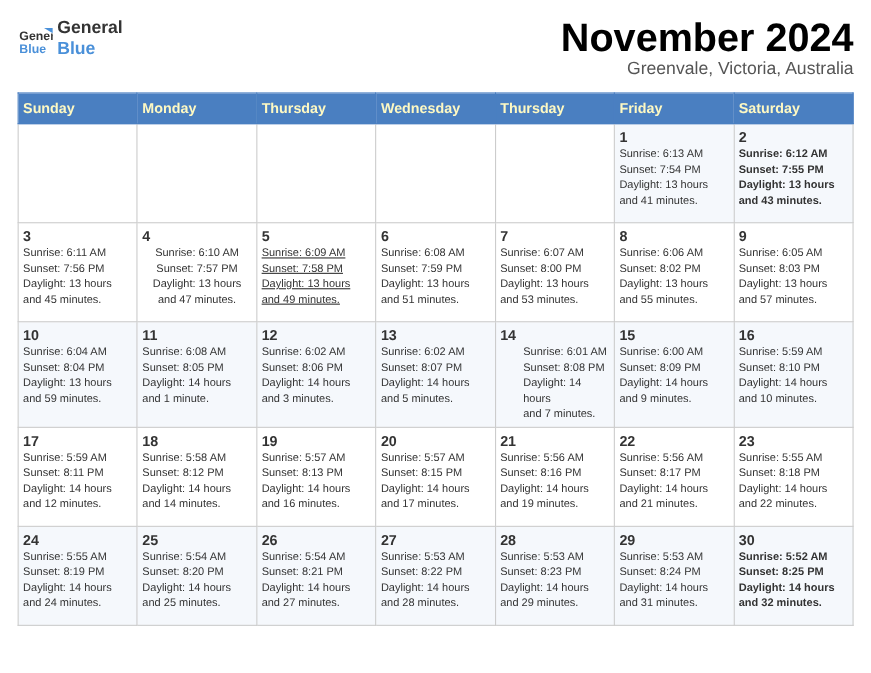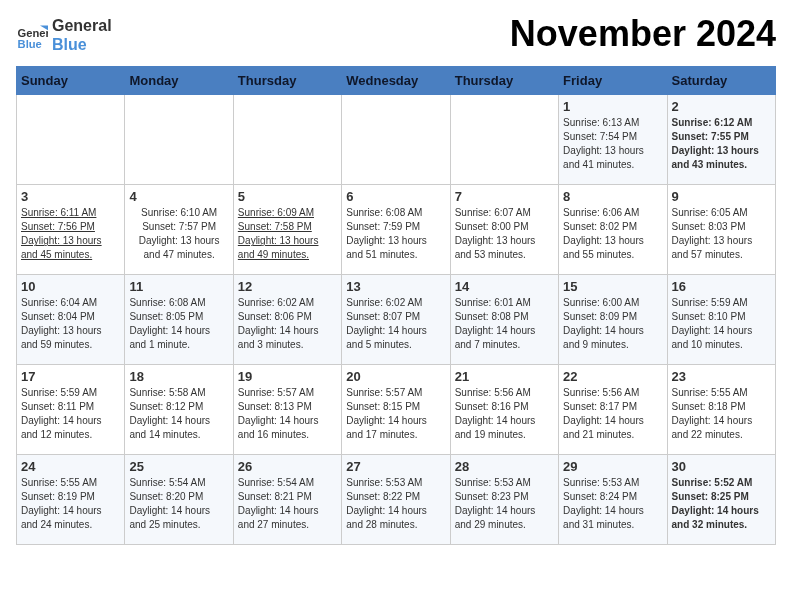--- a/index.html
+++ b/index.html
@@ -39,21 +39,21 @@
       color: #555;
       margin-top: 2px;
     }
     table {
       width: 100%;
       border-collapse: collapse;
       table-layout: fixed;
     }
     thead th {
       background-color: #4a7fc1;
-      color: #0f172a;
+      color: #fef9c3;
       font-size: 13px;
       font-weight: bold;
       padding: 6px 4px;
       text-align: left;
       border: 1px solid #4a7fc1;
     }
     tbody td {
       vertical-align: top;
       border: 1px solid #ccc;
       padding: 4px 4px;
@@ -90,20 +90,21 @@
       <text x="2" y="36" font-size="14" font-weight="bold" fill="#4a90d9">Blue</text>
       <polygon points="30,8 40,14 40,8" fill="#4a90d9"></polygon>
     </svg>
     <div style="display:flex;flex-direction:column;line-height:1.2;">
       <span style="font-size:16px;font-weight:bold;color:#333;">General</span>
       <span style="font-size:16px;font-weight:bold;color:#4a90d9;">Blue</span>
     </div>
   </div>
   <div class="title-area">
     <div class="month-title">November 2024</div>
+    <div class="location-title">Greenvale, Victoria, Australia</div>
   </div>
 </div>
 
 <table>
   <thead>
     <tr>
     <th>Sunday</th>
         <th>Monday</th>
         <th>Thursday</th>
         <th>Wednesday</th>
@@ -130,21 +131,21 @@
           <span class="day-num">2</span>
           <div class="day-info" style="white-space: pre-line; font-weight: bold;">Sunrise: 6:12 AM
 Sunset: 7:55 PM
 Daylight: 13 hours
 and 43 minutes.</div>
         </td>
       </tr>
       <tr>
         <td>
           <span class="day-num">3</span>
-          <div class="day-info" style="white-space: pre-line; text-decoration: underline;">Sunrise: 6:11 AM
+          <div class="day-info" style="white-space: pre-line;">Sunrise: 6:11 AM
 Sunset: 7:56 PM
 Daylight: 13 hours
 and 45 minutes.</div>
         </td>
         <td>
           <span class="day-num">4</span>
           <div class="day-info" style="white-space: pre-line; text-align: center;">Sunrise: 6:10 AM
 Sunset: 7:57 PM
 Daylight: 13 hours
 and 47 minutes.</div>
@@ -209,21 +210,21 @@
         </td>
         <td>
           <span class="day-num">13</span>
           <div class="day-info" style="white-space: pre-line;">Sunrise: 6:02 AM
 Sunset: 8:07 PM
 Daylight: 14 hours
 and 5 minutes.</div>
         </td>
         <td>
           <span class="day-num">14</span>
-          <div class="day-info" style="white-space: pre-line;">Sunrise: 6:01 AM
+          <div class="day-info" style="white-space: pre-line; margin-left: 21px;">Sunrise: 6:01 AM
 Sunset: 8:08 PM
 Daylight: 14 hours
 and 7 minutes.</div>
         </td>
         <td>
           <span class="day-num">15</span>
           <div class="day-info" style="white-space: pre-line;">Sunrise: 6:00 AM
 Sunset: 8:09 PM
 Daylight: 14 hours
 and 9 minutes.</div>

